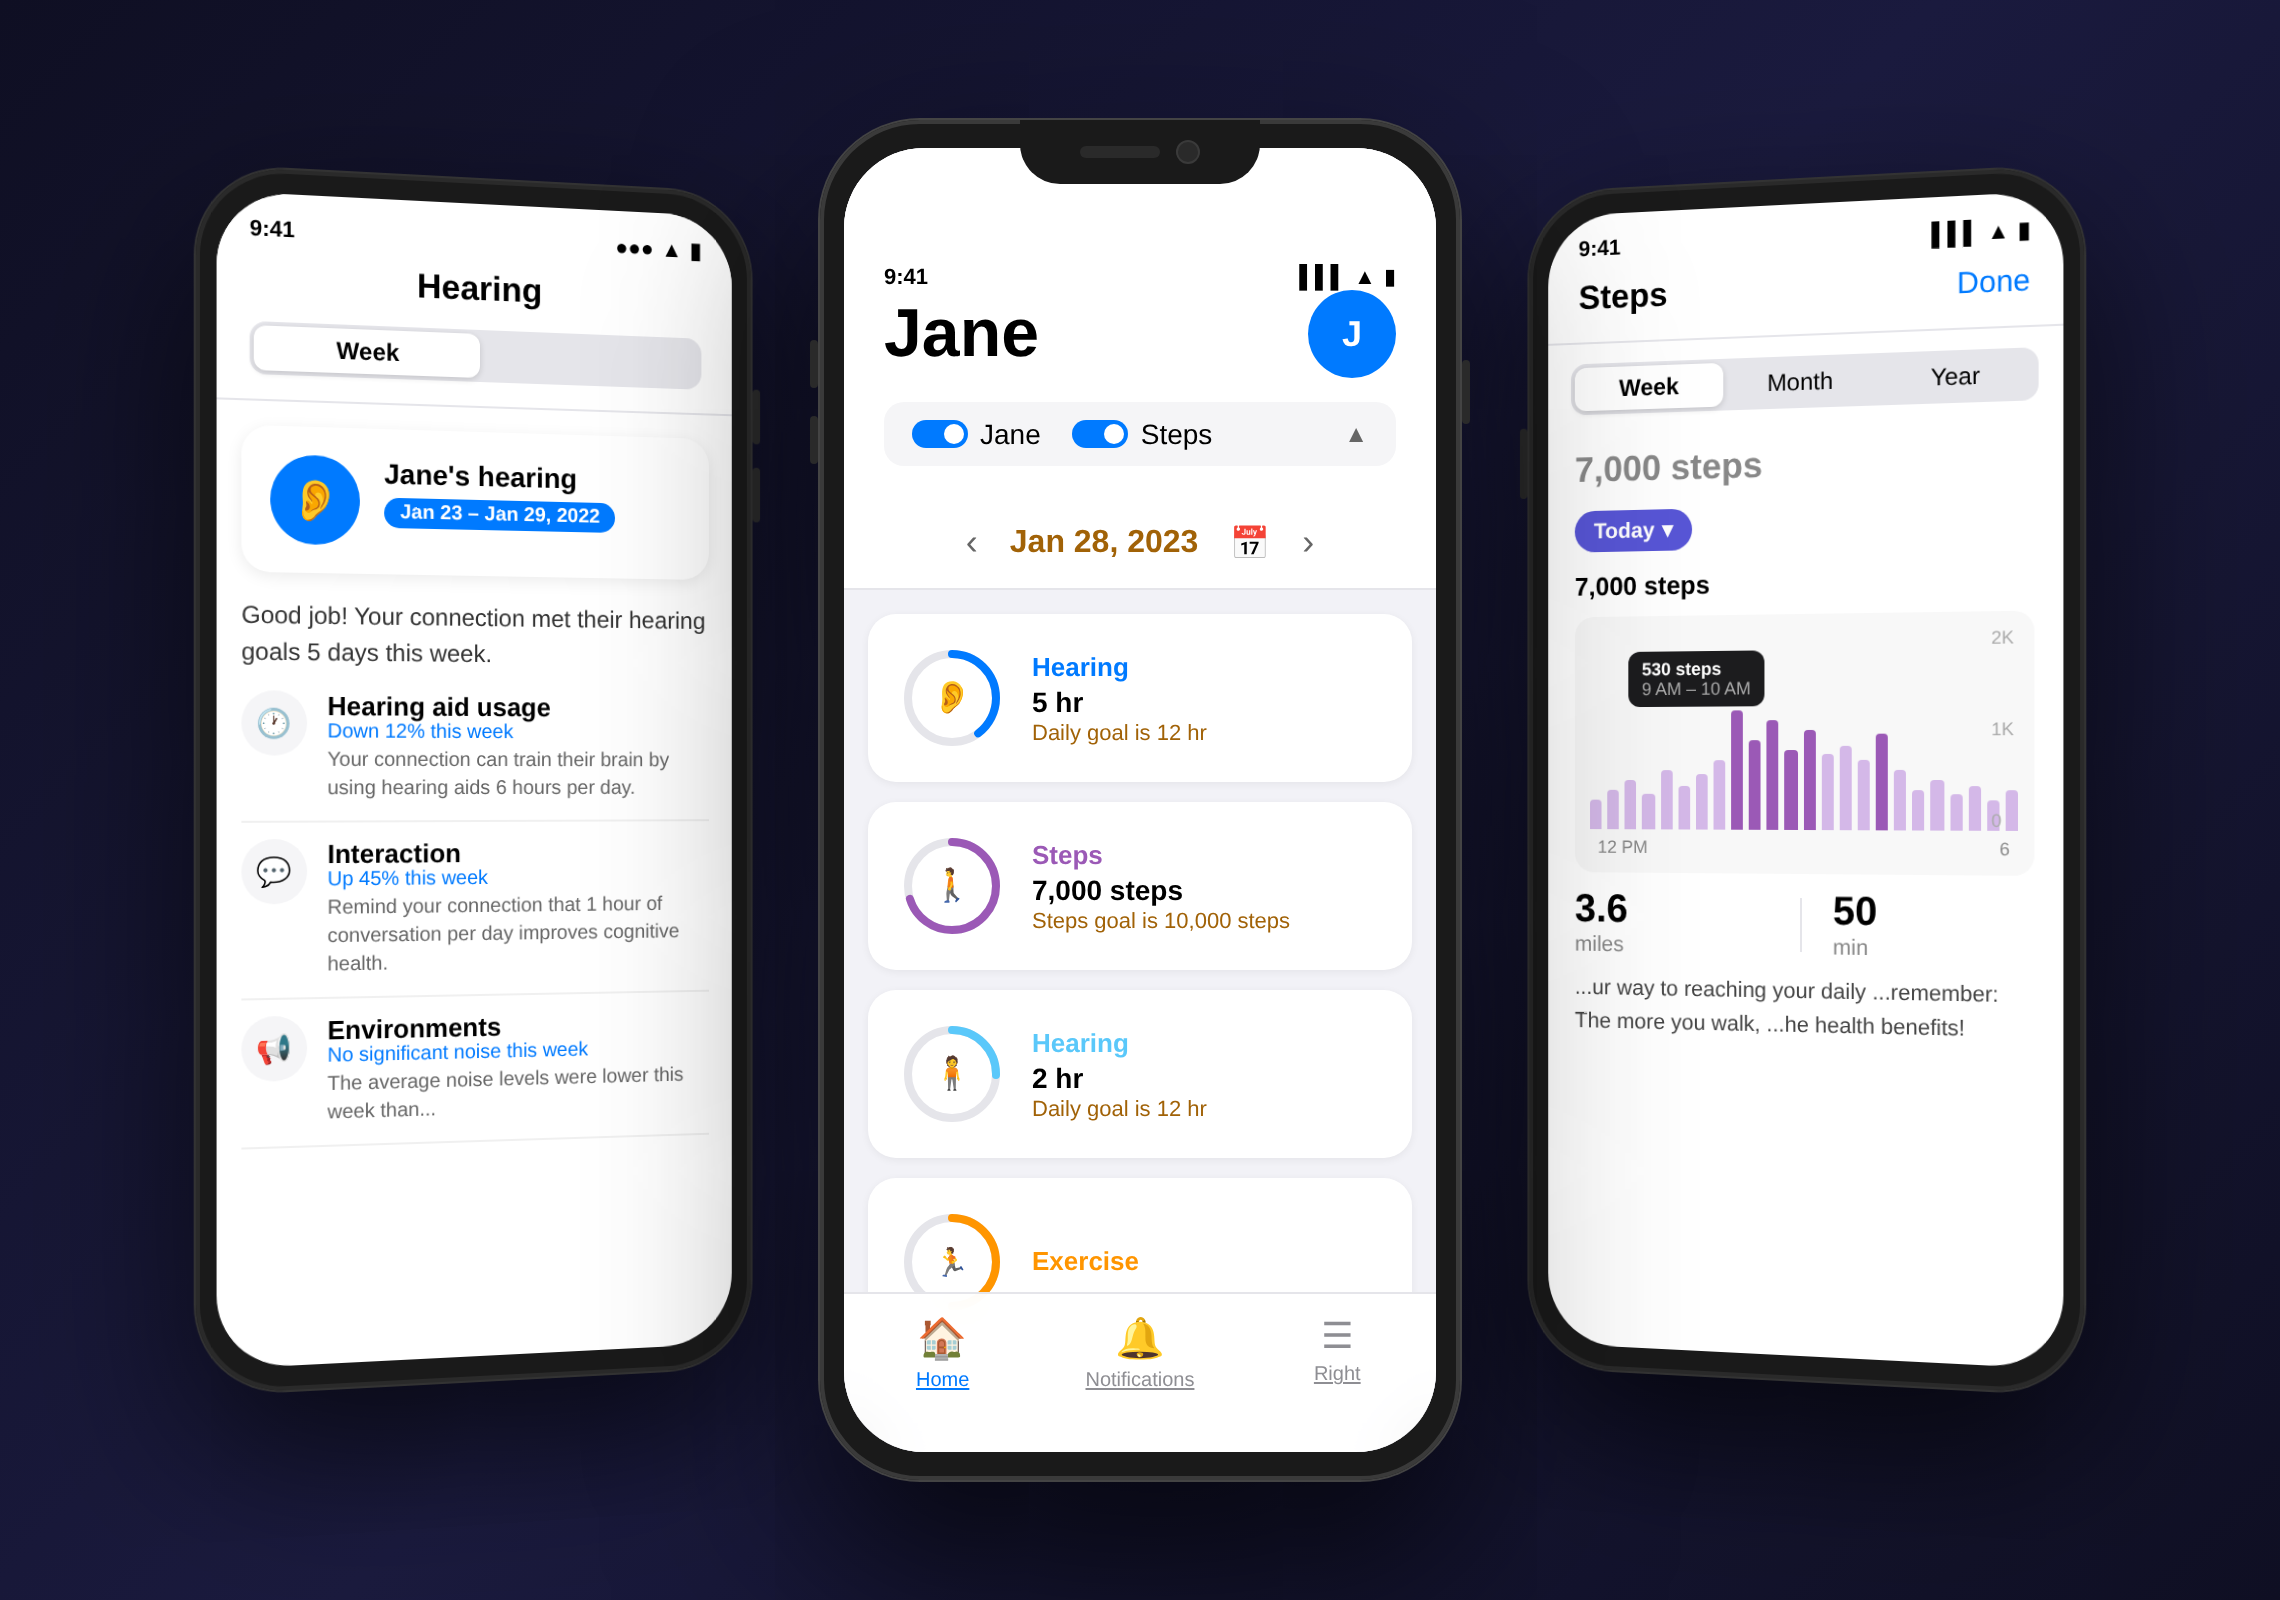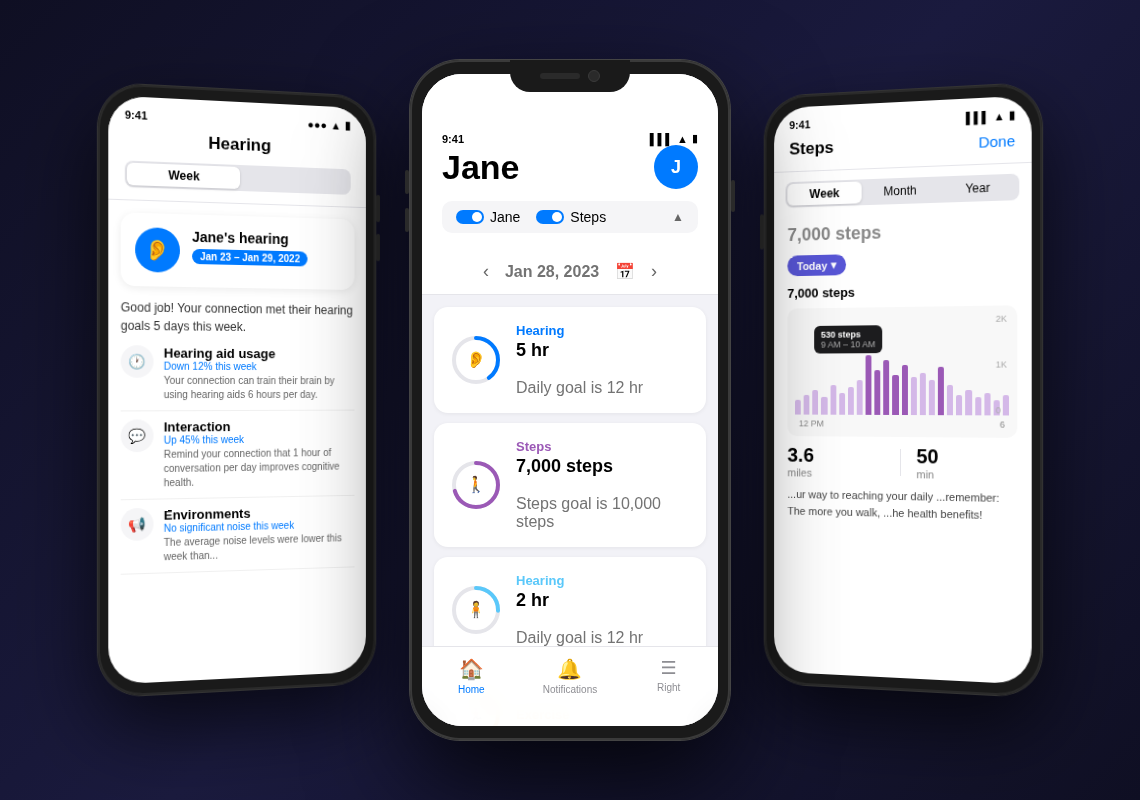--- a/index.html
+++ b/index.html
@@ -378,21 +378,21 @@
 
     .date-nav-arrow {
       font-size: 18px;
       color: #666;
       cursor: pointer;
     }
 
     .date-nav-text {
       font-size: 16px;
       font-weight: 600;
-      color: #737373;
+      color: #a16207;
     }
 
     .calendar-icon {
       font-size: 16px;
       color: #666;
     }
 
     .metric-cards {
       padding: 12px;
       display: flex;
@@ -425,29 +425,29 @@
 
     .metric-card-text {}
 
     .metric-card-category {
       font-size: 13px;
       font-weight: 600;
       margin-bottom: 2px;
     }
 
     .metric-card-value {
-      font-size: 18px;
+      font-size: 14px;
       font-weight: 700;
       color: #000;
     }
 
     .metric-card-goal {
-      font-size: 16px;
-      color: #737373;
-      margin-top: 18px;
+      font-size: 11px;
+      color: #a16207;
+      margin-top: 2px;
     }
 
     .cat-hearing { color: #007AFF; }
     .cat-steps { color: #9B59B6; }
     .cat-standing { color: #5AC8FA; }
     .cat-exercise { color: #FF9500; }
 
     
     .tab-bar {
       position: absolute;
@@ -472,20 +472,21 @@
       width: 60px;
     }
 
     .tab-icon {
       font-size: 20px;
     }
 
     .tab-label {
       font-size: 10px;
       font-weight: 500;
+      text-decoration: underline;
     }
 
     .tab-active { color: #007AFF; }
     .tab-inactive { color: #8E8E93; }
 
     
     .right-screen {
       background: white;
       height: 100%;
     }

